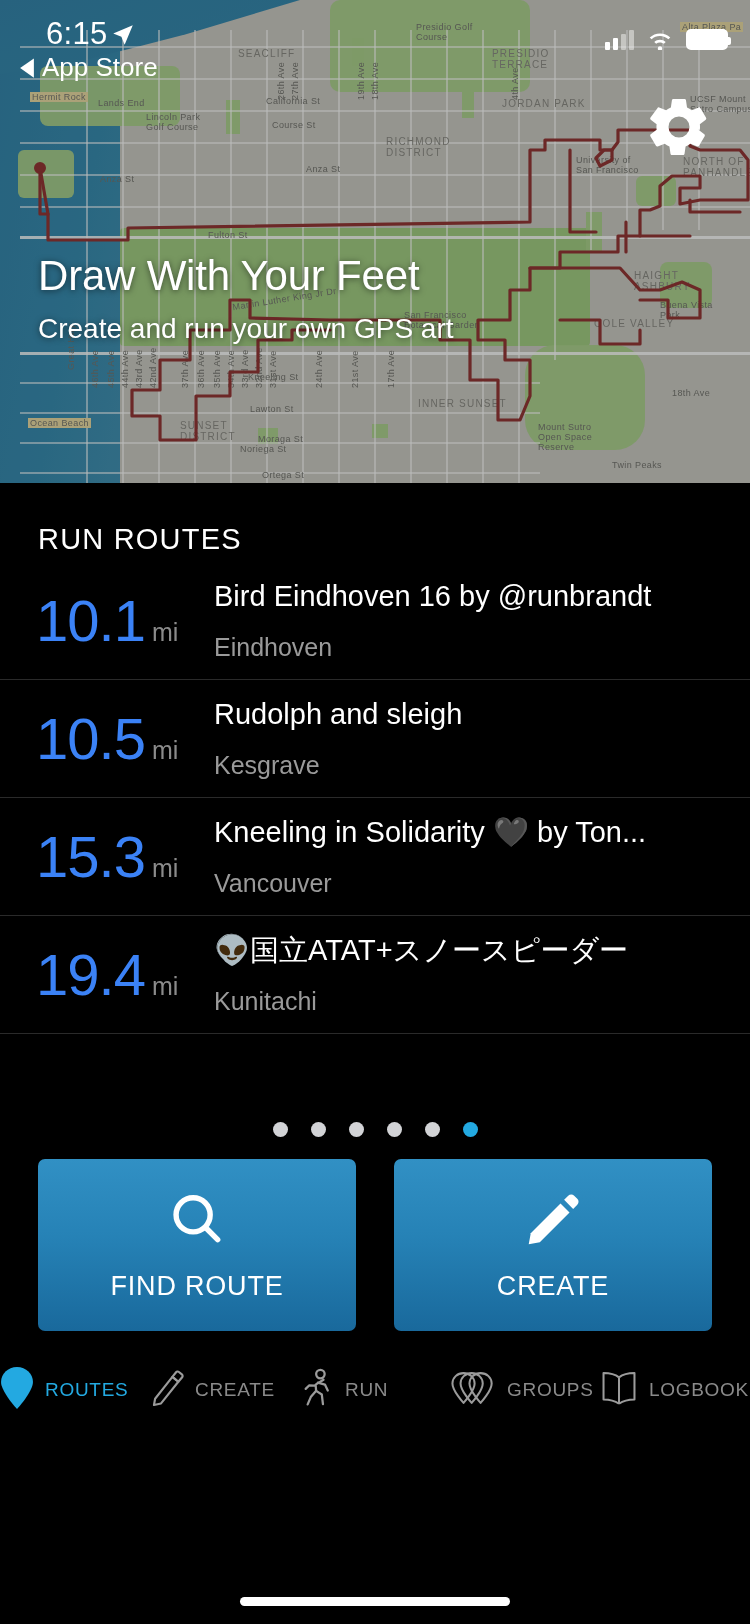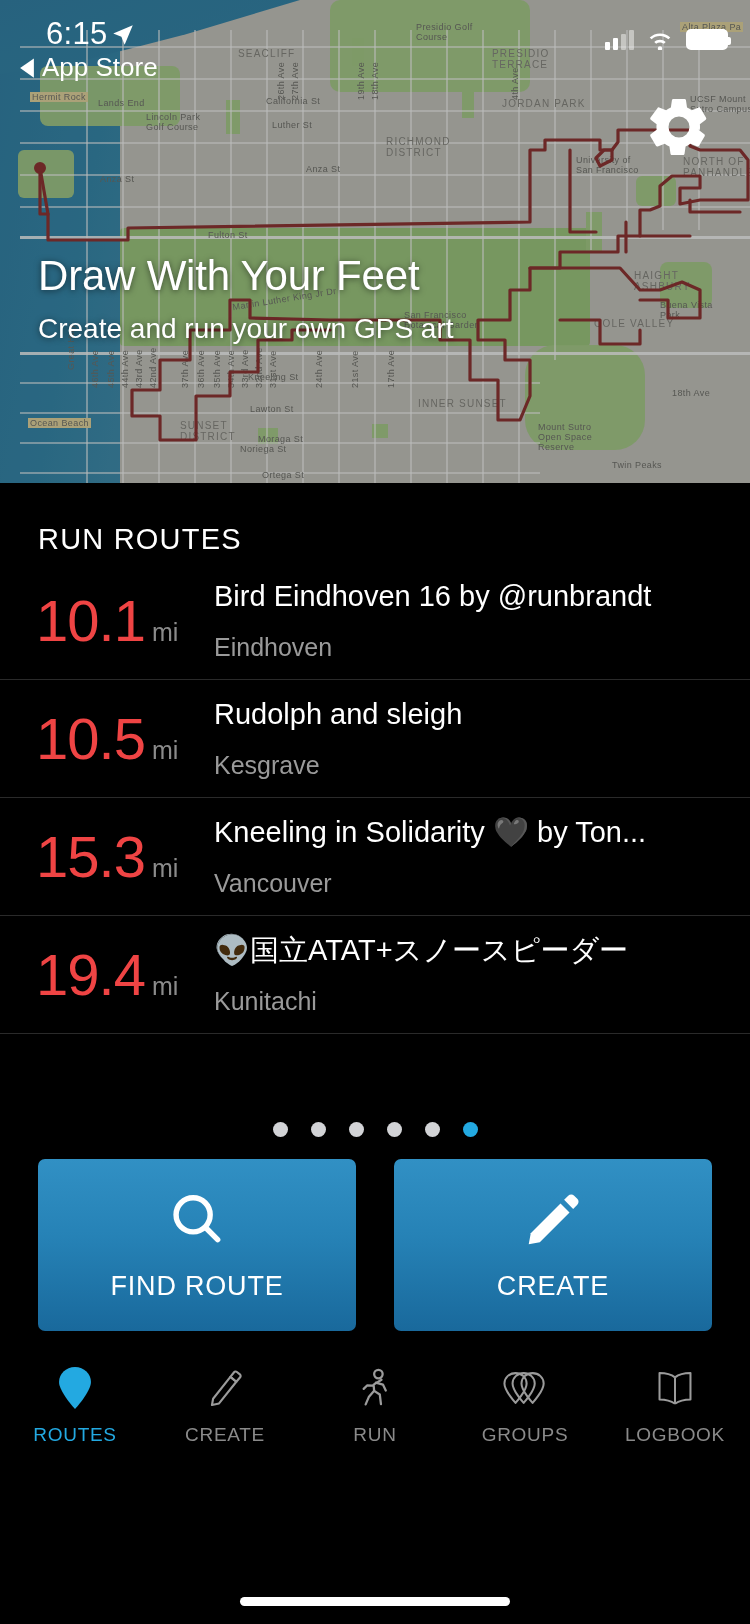--- a/index.html
+++ b/index.html
@@ -92,21 +92,21 @@
   .route-list { width:750px; }
   .route-row {
     display:flex; align-items:center; height:118px;
     border-bottom:1px solid #2a2a2a; padding-left:36px; padding-right:12px;
   }
   .route-row:first-child { border-top:none; }
   .route-dist {
     display:flex; align-items:baseline; width:178px; flex:0 0 178px;
   }
   .dist-num {
-    color:#ef4444; font-size:58px; font-weight:300; line-height:1;
+    color:#3b82f6; font-size:58px; font-weight:300; line-height:1;
     letter-spacing:-1px;
   }
   .dist-unit { color:#8b8b8b; font-size:25px; font-weight:300; margin-left:7px; }
   .route-info { min-width:0; flex:1; }
   .route-name {
     color:#fff; font-size:29px; font-weight:400; line-height:1.18;
     white-space:nowrap; overflow:hidden; text-overflow:ellipsis;
   }
   .route-city { color:#9a9a9a; font-size:25px; font-weight:400; margin-top:20px; }
 
@@ -127,21 +127,21 @@
     gap:16px; cursor:pointer;
   }
   .action-label {
     color:#fff; font-size:27px; font-weight:400; letter-spacing:.8px;
   }
 
   
   .tabbar {
     display:flex; width:750px; margin-top:36px; padding-bottom:6px;
   }
-  .tab { flex:1; display:flex; flex-direction:column; align-items:center; gap:11px; cursor:pointer; }
+  .tab { flex:1; display:flex; align-items:center; gap:11px; cursor:pointer; }
   .tab-label { font-size:19px; letter-spacing:.7px; color:#8a8a8a; }
   .tab.active .tab-label { color:#23a9e1; }
 
   .home-indicator {
     position:absolute; left:50%; bottom:18px; transform:translateX(-50%);
     width:270px; height:9px; border-radius:5px; background:#fff;
   }
 </style>
 </head>
 <body>
@@ -201,21 +201,21 @@
 
       <div class="maplabel cap" style="left:238px;top:48px;">SEACLIFF</div>
       <div class="maplabel" style="left:30px;top:92px;background:#e8d9a0;padding:0 2px;">Hermit Rock</div>
       <div class="maplabel" style="left:98px;top:98px;">Lands End</div>
       <div class="maplabel" style="left:146px;top:112px;">Lincoln Park<br>Golf Course</div>
       <div class="maplabel" style="left:416px;top:22px;">Presidio Golf<br>Course</div>
       <div class="maplabel cap" style="left:492px;top:48px;">PRESIDIO<br>TERRACE</div>
       <div class="maplabel cap" style="left:502px;top:98px;">JORDAN PARK</div>
       <div class="maplabel" style="left:680px;top:22px;background:#e8d9a0;padding:0 2px;">Alta Plaza Pa</div>
       <div class="maplabel" style="left:266px;top:96px;">California St</div>
-      <div class="maplabel" style="left:272px;top:120px;">Luther St</div>
+      <div class="maplabel" style="left:272px;top:120px;">Course St</div>
       <div class="maplabel" style="left:100px;top:174px;">Anza St</div>
       <div class="maplabel" style="left:306px;top:164px;">Anza St</div>
       <div class="maplabel cap" style="left:386px;top:136px;">RICHMOND<br>DISTRICT</div>
       <div class="maplabel" style="left:208px;top:230px;">Fulton St</div>
       <div class="maplabel" style="left:232px;top:294px;transform:rotate(-9deg);">Martin Luther King Jr Dr</div>
       <div class="maplabel" style="left:576px;top:155px;">University of<br>San Francisco</div>
       <div class="maplabel cap" style="left:650px;top:156px;margin-left:33px;">NORTH OF<br>PANHANDLE</div>
       <div class="maplabel cap" style="left:634px;top:270px;">HAIGHT<br>ASHBURY</div>
       <div class="maplabel" style="left:660px;top:300px;">Buena Vista<br>Park</div>
       <div class="maplabel cap" style="left:594px;top:318px;">COLE VALLEY</div>

